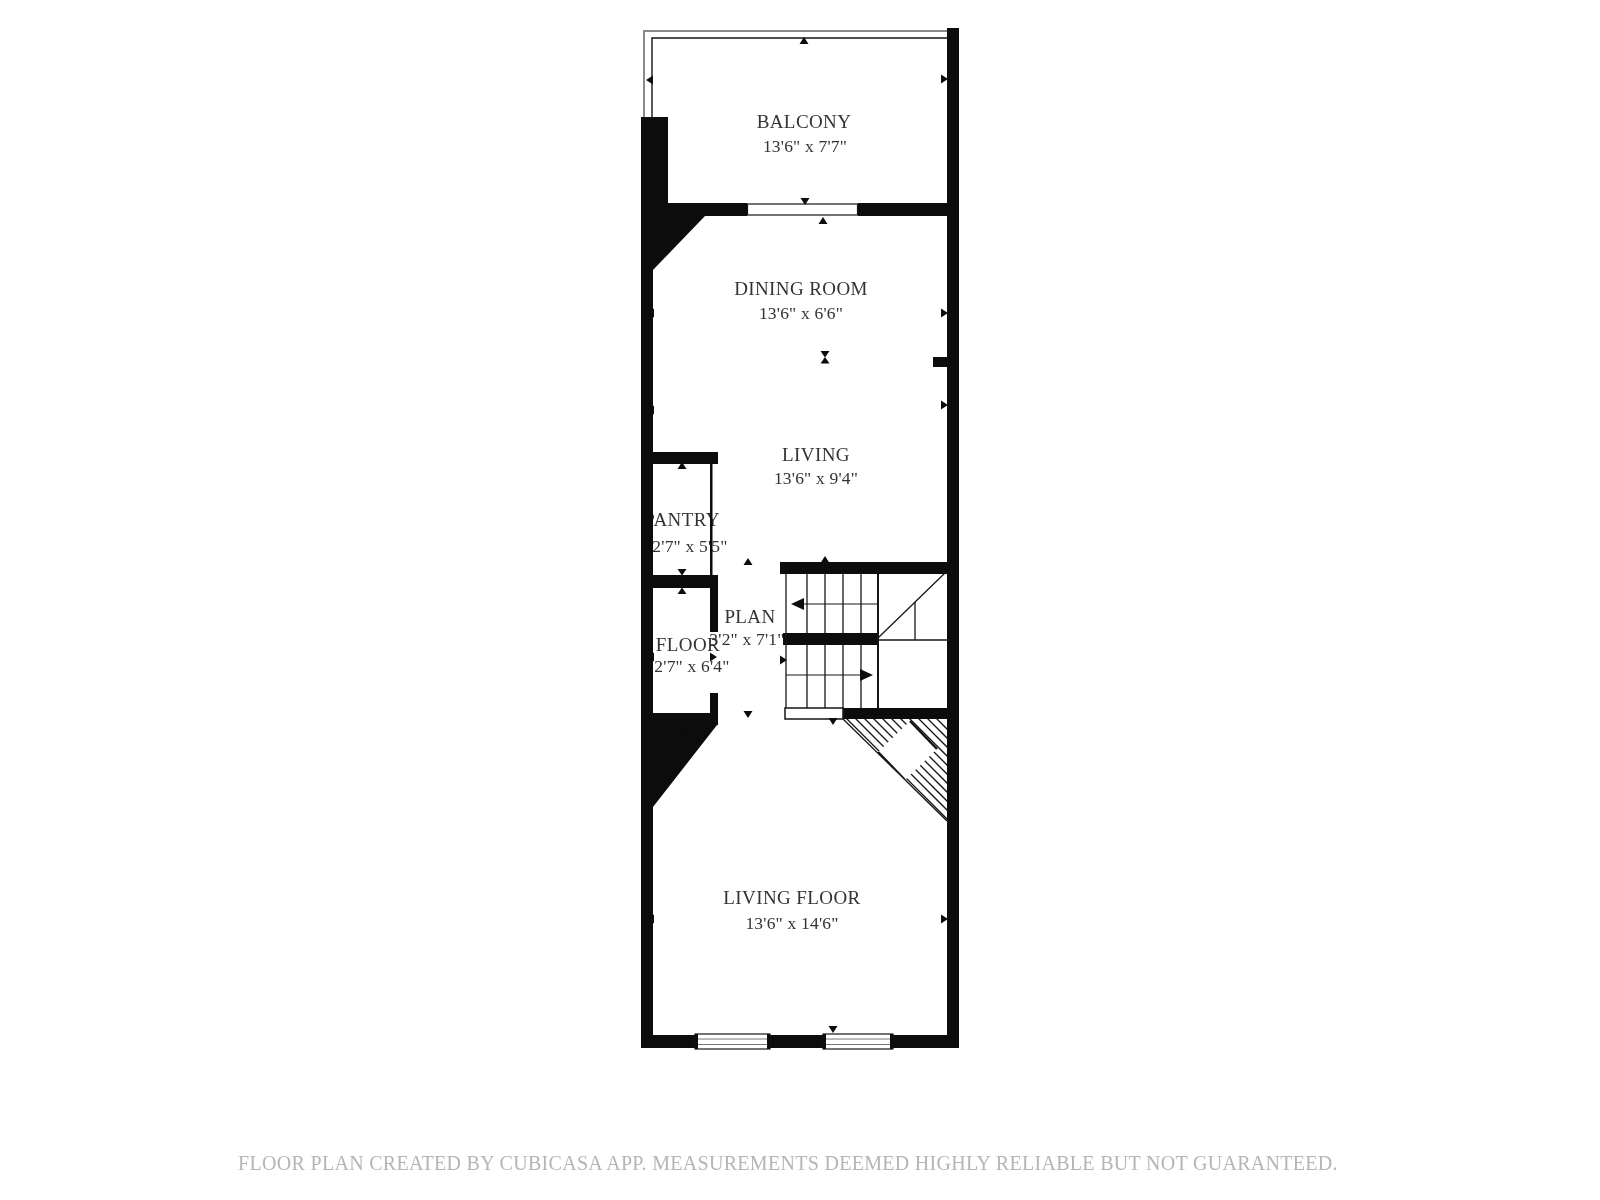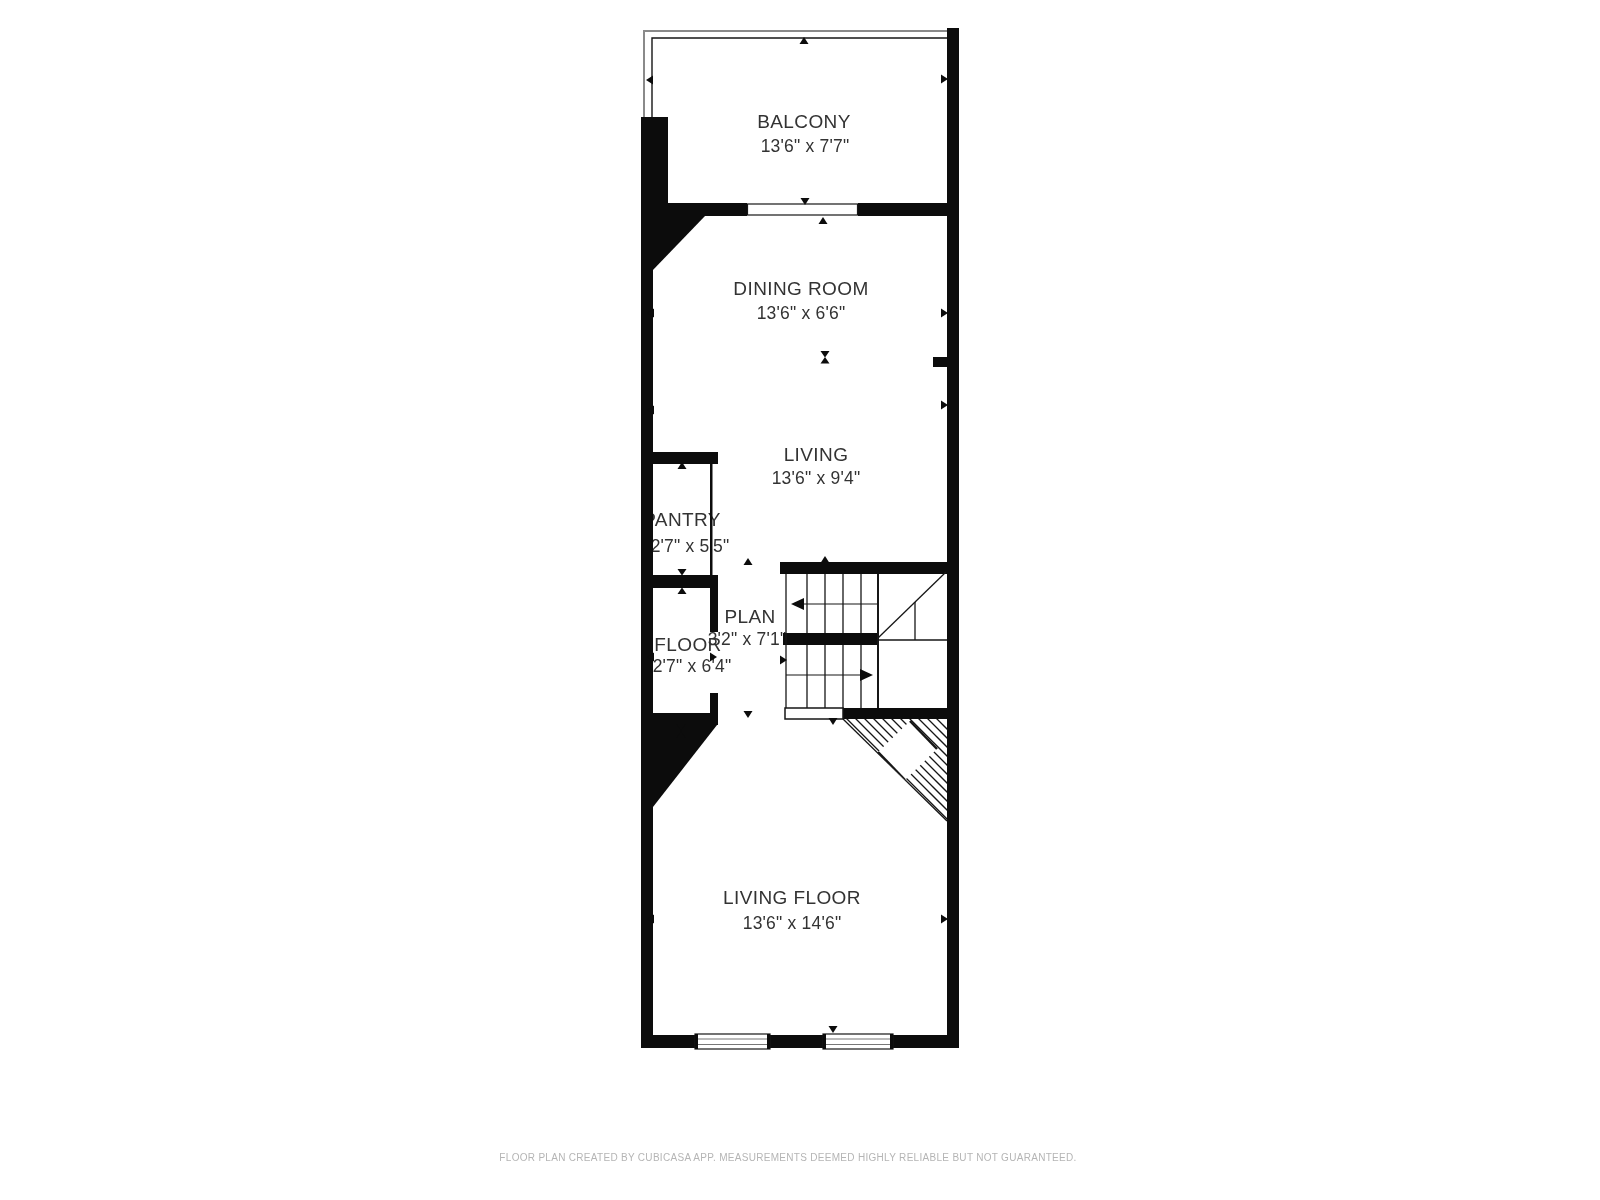--- a/index.html
+++ b/index.html
@@ -1,42 +1,42 @@
 <!DOCTYPE html>
 <html style="--wall: #0c0c0c; --label: #333333; --footer: #b5b5b5; --railing: #8a8a8a;"><head>
 <meta charset="utf-8">
 <style>
   html,body{margin:0;padding:0;background:#ffffff;}
   .canvas{
     position:relative;
     width:1600px;height:1200px;
     background:#ffffff;
     overflow:hidden;
-    font-family:Liberation Sans, sans-serif;
+    font-family:Liberation Serif, serif;
   }
   .labels{position:absolute;inset:0;z-index:1;}
   .rname,.rdims{
     position:absolute;
     transform:translateX(-50%);
     white-space:nowrap;
     color:var(--label,#333);
     line-height:1.2;
   }
   .rname{font-size:19px;letter-spacing:0.4px;}
   .rdims{font-size:17.5px;letter-spacing:0.2px;}
   .plan-svg{position:absolute;left:0;top:0;z-index:2;pointer-events:none;}
   .wall{fill:var(--wall,#0c0c0c);stroke:none;}
   .thin{stroke:#161616;fill:none;}
   .arrow{fill:#0c0c0c;stroke:none;}
   .footer{
     position:absolute;
     left:788px;top:1152px;
     transform:translateX(-50%);
     white-space:nowrap;
-    font-size:10px;
+    font-size:20px;
     letter-spacing:0.3px;
     color:var(--footer,#b5b5b5);
     z-index:3;
   }
 </style>
 </head>
 <body>
 
 <div class="canvas">
 

